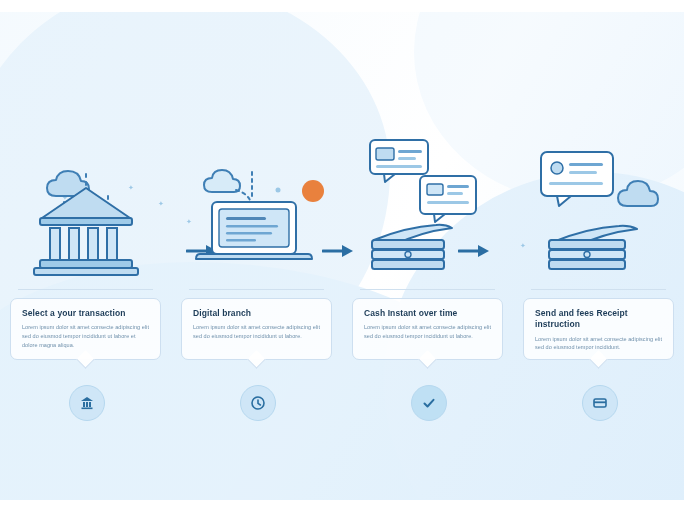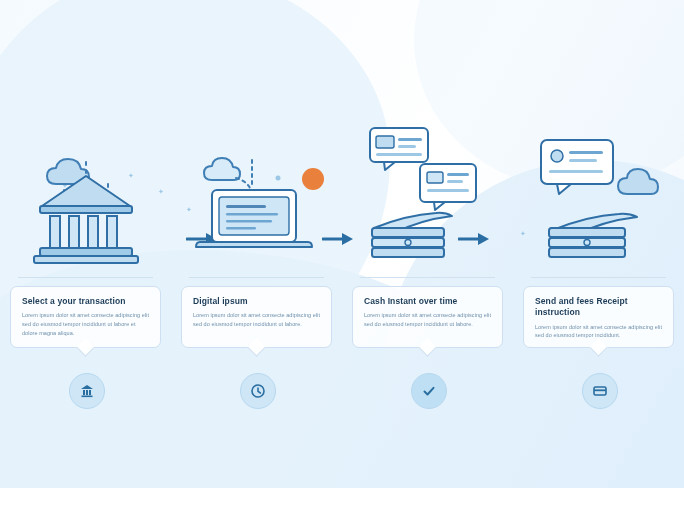--- a/index.html
+++ b/index.html
@@ -7,20 +7,21 @@
     padding: 0;
     background: #ffffff;
   }
   #root {
     position: relative;
     width: 684px;
     height: 488px;
     overflow: hidden;
     font-family: "Liberation Sans", sans-serif;
     background: #ffffff;
+    margin-top: 12px;
   }
   .bg-layer {
     position: absolute;
     inset: 0;
   }
   .bg-blob-left {
     position: absolute;
     left: -40px;
     top: -30px;
     width: 430px;
@@ -270,21 +271,21 @@
             <rect x="44" y="93" width="52" height="2.4" rx="1.2" fill="#6ea6d2"></rect>
             <rect x="44" y="100" width="46" height="2.4" rx="1.2" fill="#6ea6d2"></rect>
             <rect x="44" y="107" width="30" height="2.4" rx="1.2" fill="#6ea6d2"></rect>
             <path d="M18 122 H126 q4 0 4 5 H14 q0 -5 4 -5 Z" fill="#bfdcf1" stroke="#2f6fa6" stroke-width="2" stroke-linejoin="round"></path>
           </g>
         </svg>
       </div>
       <div class="rule"></div>
       <div class="callout">
         <div class="title">Digital
-ipsum</div>
+branch</div>
         <div class="body">Lorem ipsum dolor sit amet consecte adipiscing elit sed do eiusmod tempor incididunt ut labore.</div>
       </div>
       <div class="badge">
         <svg width="16" height="16" viewBox="0 0 16 16">
           <circle cx="8" cy="8" r="6" fill="none" stroke="#2a6ea0" stroke-width="1.6"></circle>
           <path d="M8 5 v3.4 l2.4 1.6" fill="none" stroke="#2a6ea0" stroke-width="1.6" stroke-linecap="round"></path>
         </svg>
       </div>
     </div>
 

